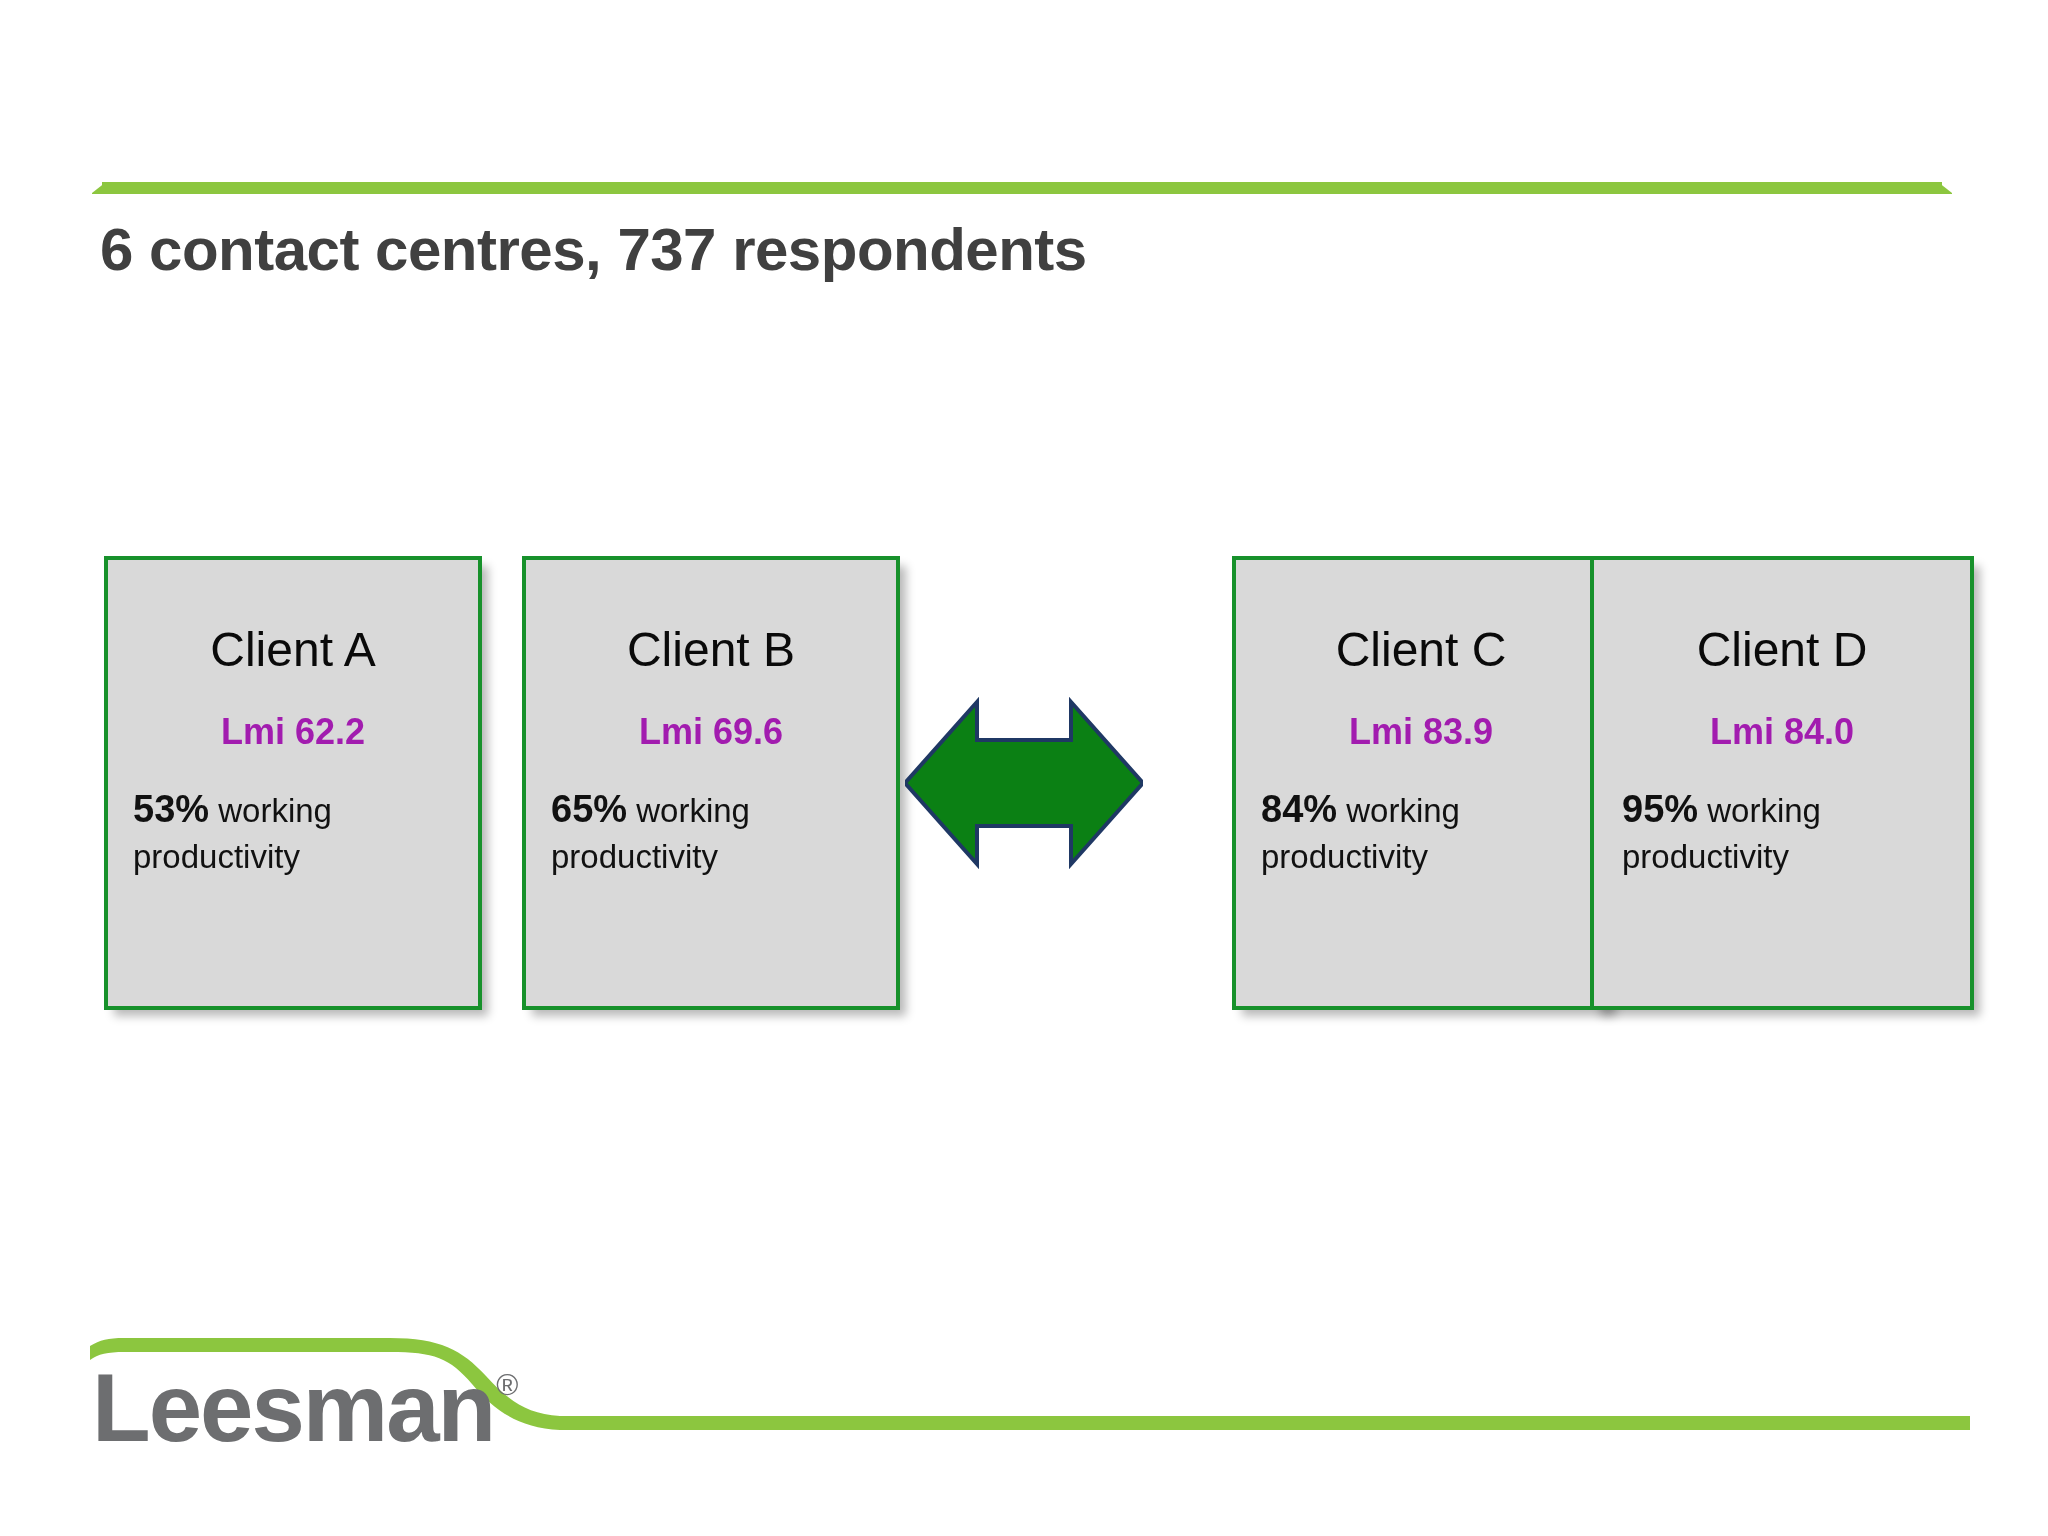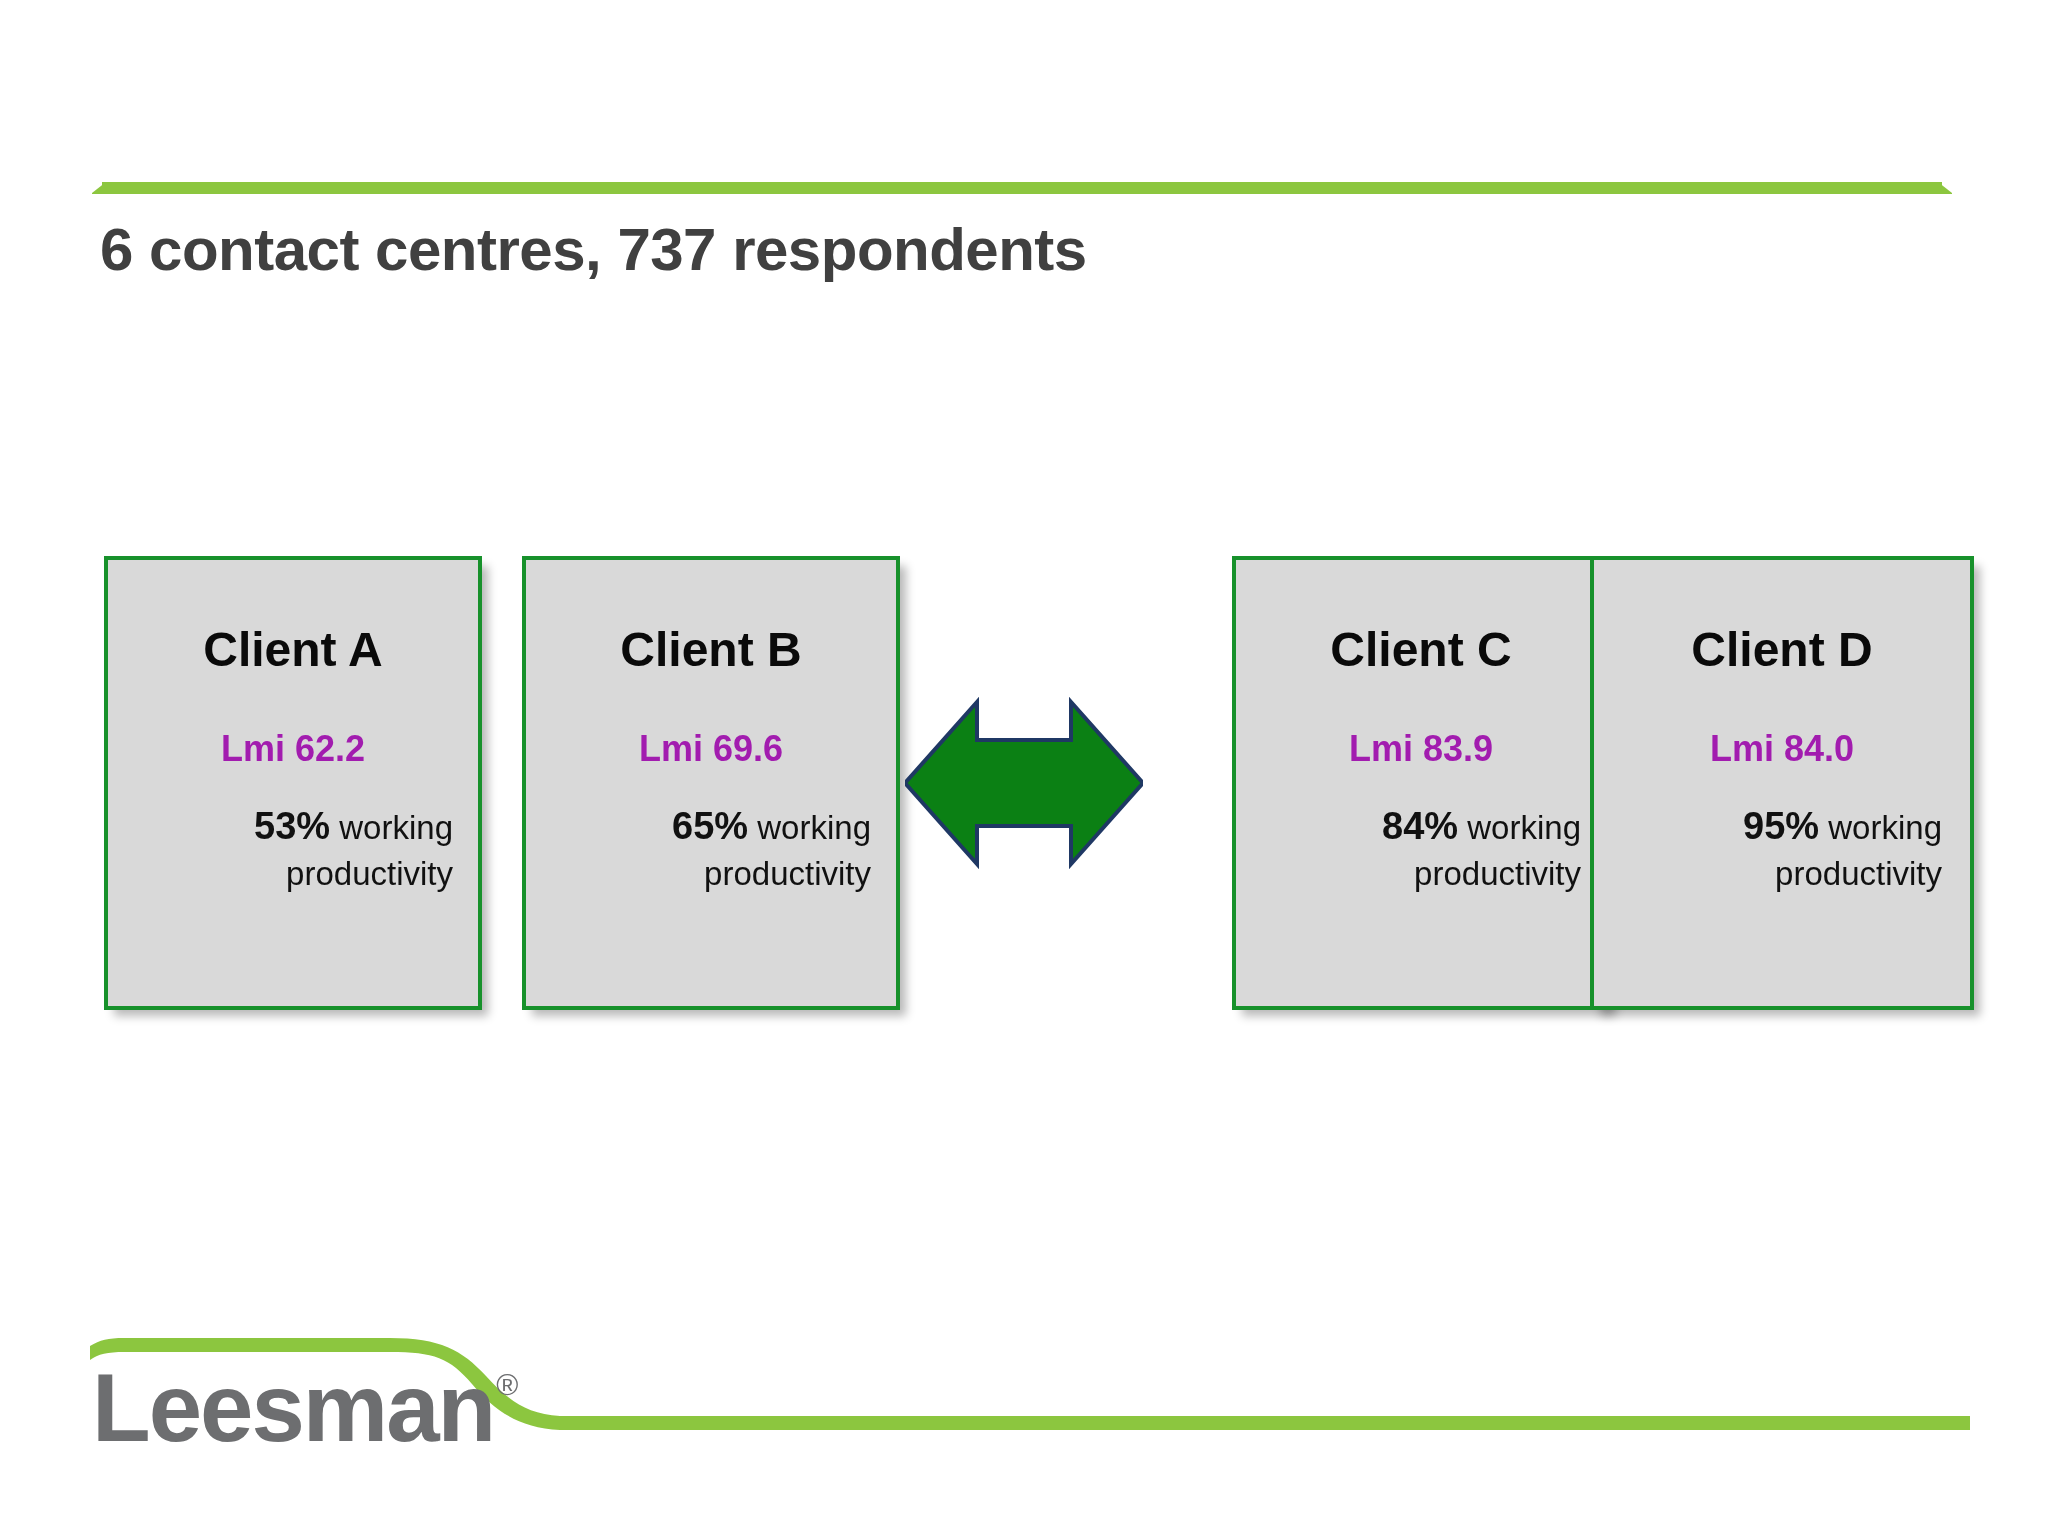--- a/index.html
+++ b/index.html
@@ -64,40 +64,40 @@
     padding-top: 66px;
     box-sizing: border-box;
   }
   .card-a { left: 104px; }
   .card-b { left: 522px; }
   .card-c { left: 1232px; }
   .card-d { left: 1590px; width: 384px; }
 
   .card-name {
     font-size: 48px;
-    font-weight: 700;
+    font-weight: 400;
     color: #0a0a0a;
     font-stretch: condensed;
     line-height: 1;
-    margin-bottom: 57px;
+    margin-bottom: 40px;
     white-space: nowrap;
   }
   .card-lmi {
     font-size: 36px;
     font-weight: 700;
     color: #a21caf;
     font-stretch: condensed;
     line-height: 1;
     margin-bottom: 34px;
     white-space: nowrap;
   }
   .card-prod {
     font-size: 33px;
     color: #111111;
-    text-align: right;
+    text-align: left;
     line-height: 1.33;
     font-stretch: condensed;
     max-width: 320px;
   }
   .card-prod .pct {
     font-weight: 700;
     font-size: 38px;
   }
 
   

